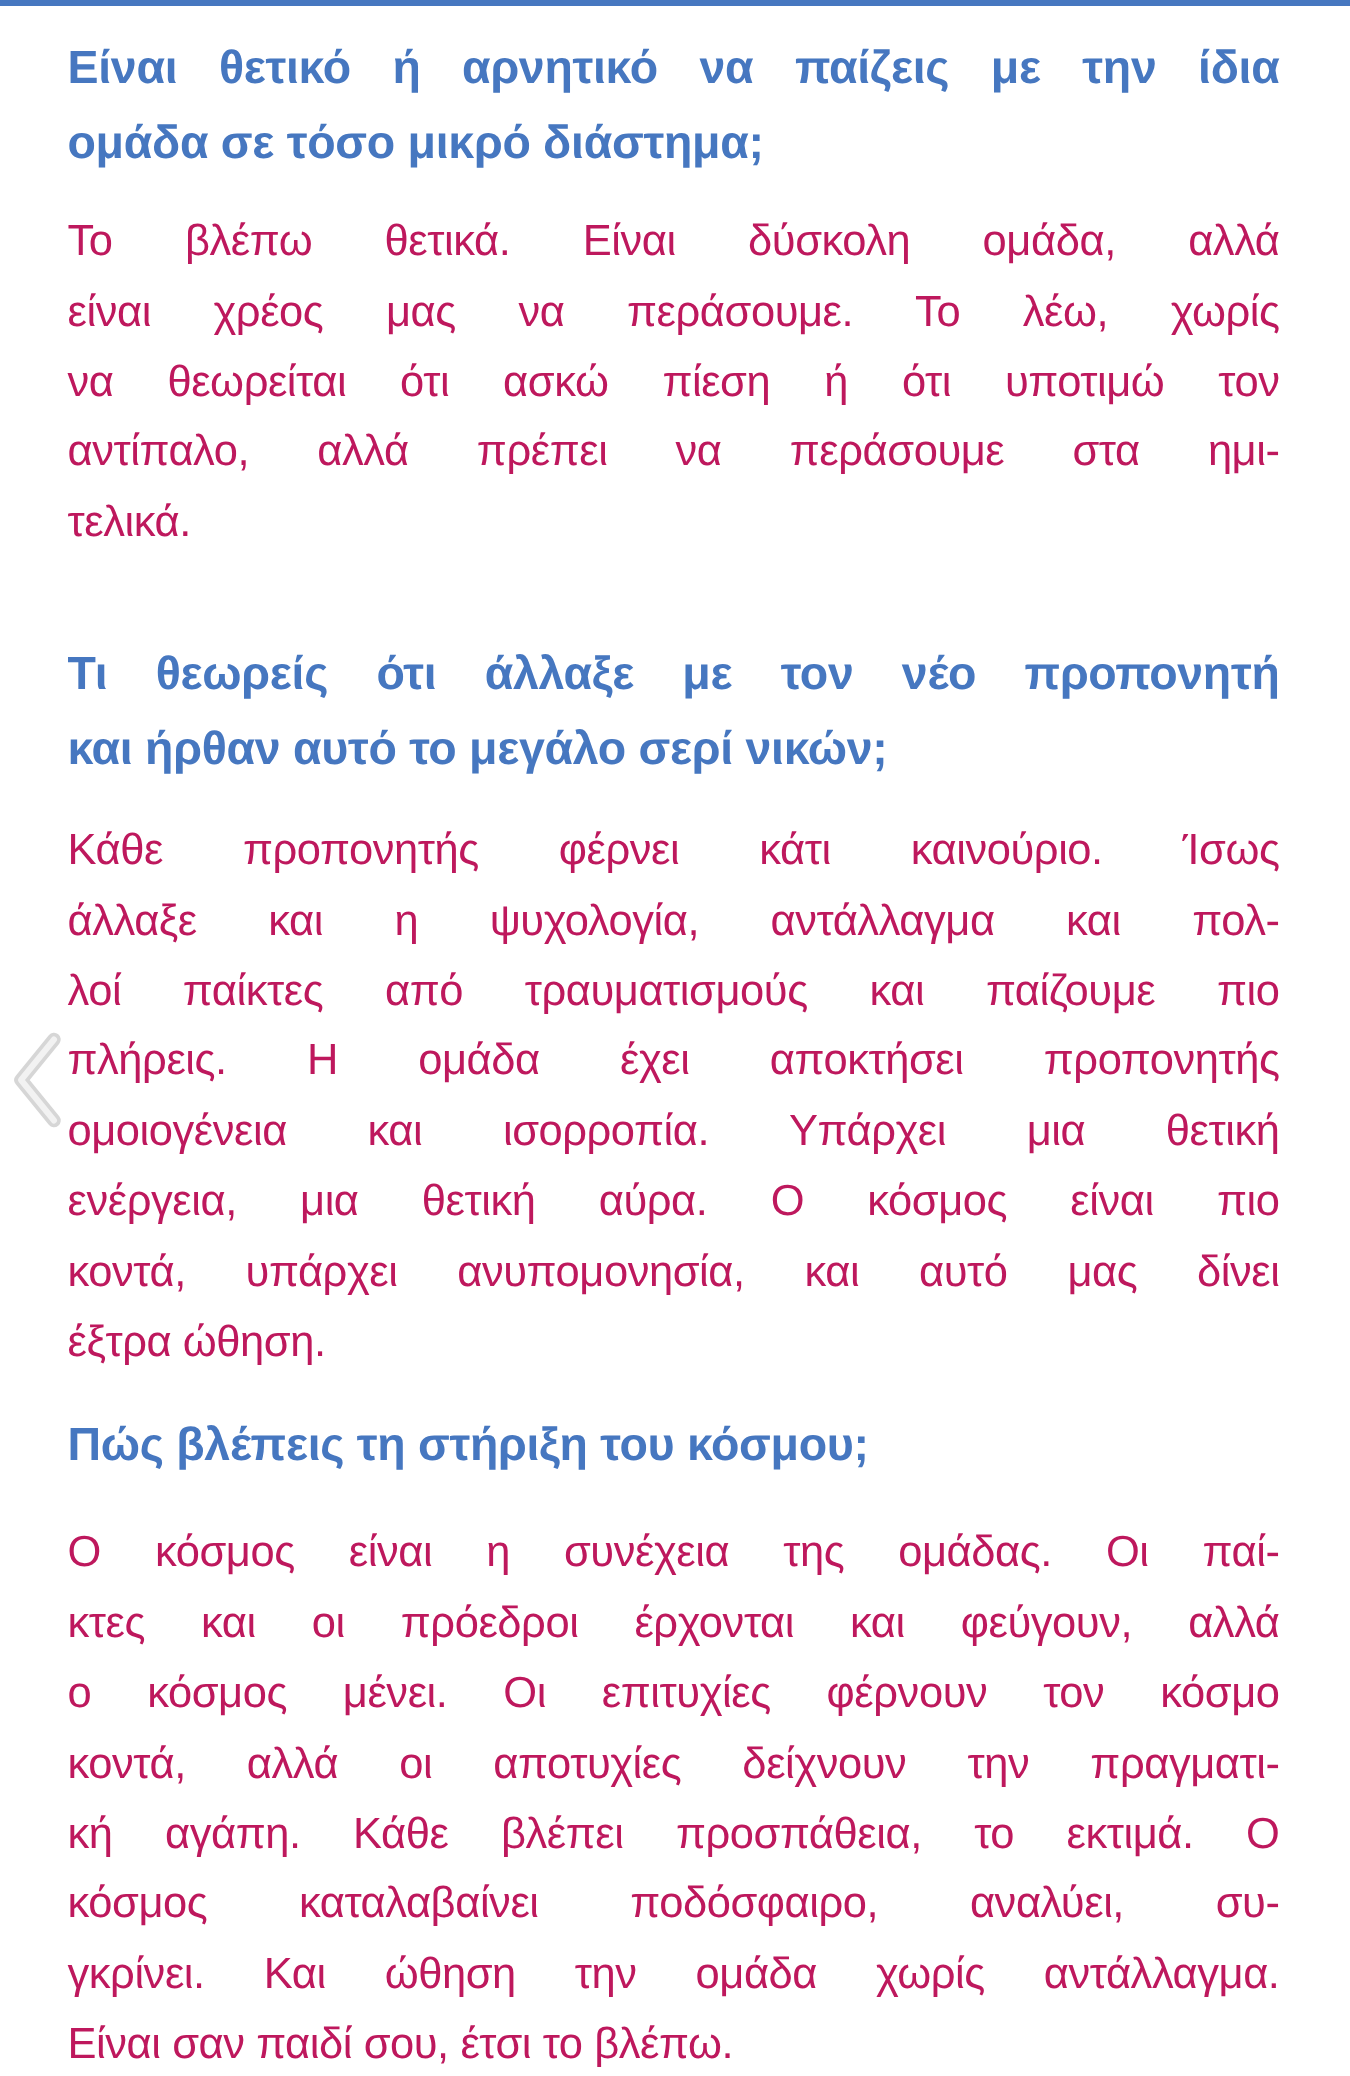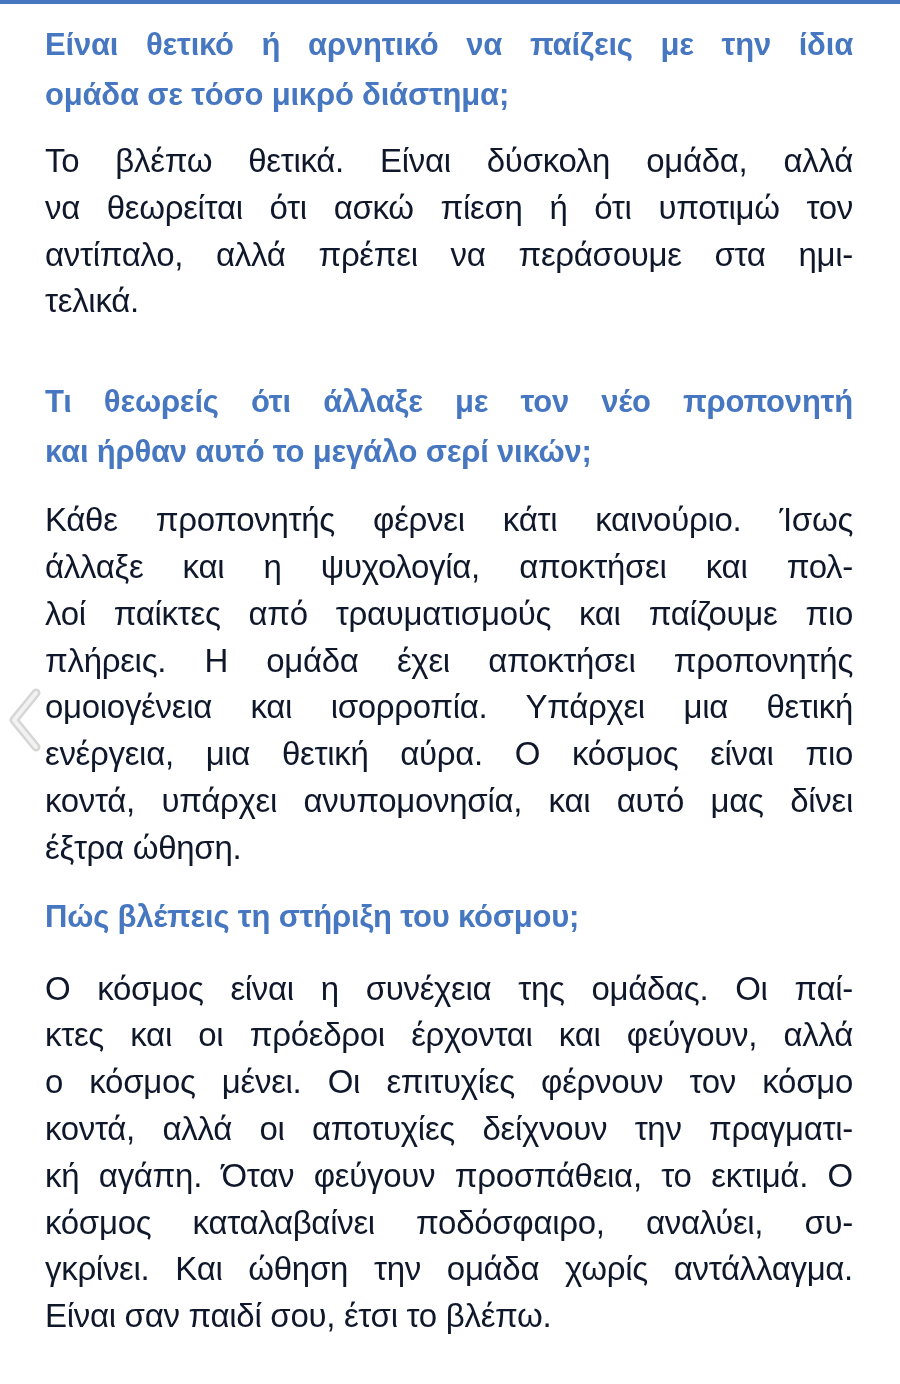--- a/index.html
+++ b/index.html
@@ -23,22 +23,22 @@
   .q{
     margin:0;
     color:#4677c0;
     font-weight:bold;
     font-size:31px;
     line-height:50px;
     letter-spacing:-0.2px;
   }
   .a{
     margin:0;
-    color:#0f172a;
-    font-size:33px;
+    color:#be185d;
+    font-size:29px;
     line-height:46.8px;
     letter-spacing:-0.3px;
     font-weight:400;
   }
   .hl,.bl{display:block;white-space:nowrap;}
   .j{
     white-space:normal;
     text-align:justify;
     text-align-last:justify;
   }
@@ -75,53 +75,54 @@
 
   <main class="content">
 
     <section>
       <h2 class="q">
         <span class="hl j">Είναι θετικό ή αρνητικό να παίζεις με την ίδια</span>
         <span class="hl">ομάδα σε τόσο μικρό διάστημα;</span>
       </h2>
       <p class="a p1">
         <span class="bl j">Το βλέπω θετικά. Είναι δύσκολη ομάδα, αλλά</span>
+        <span class="bl j">είναι χρέος μας να περάσουμε. Το λέω, χωρίς</span>
         <span class="bl j">να θεωρείται ότι ασκώ πίεση ή ότι υποτιμώ τον</span>
         <span class="bl j">αντίπαλο, αλλά πρέπει να περάσουμε στα ημι-</span>
         <span class="bl">τελικά.</span>
       </p>
     </section>
 
     <section class="sec-q2">
       <h2 class="q">
         <span class="hl j">Τι θεωρείς ότι άλλαξε με τον νέο προπονητή</span>
         <span class="hl">και ήρθαν αυτό το μεγάλο σερί νικών;</span>
       </h2>
       <p class="a p2">
         <span class="bl j">Κάθε προπονητής φέρνει κάτι καινούριο. Ίσως</span>
-        <span class="bl j">άλλαξε και η ψυχολογία, αποκτήσει και πολ-</span>
+        <span class="bl j">άλλαξε και η ψυχολογία, αντάλλαγμα και πολ-</span>
         <span class="bl j">λοί παίκτες από τραυματισμούς και παίζουμε πιο</span>
         <span class="bl j">πλήρεις. Η ομάδα έχει αποκτήσει προπονητής</span>
         <span class="bl j">ομοιογένεια και ισορροπία. Υπάρχει μια θετική</span>
         <span class="bl j">ενέργεια, μια θετική αύρα. Ο κόσμος είναι πιο</span>
         <span class="bl j">κοντά, υπάρχει ανυπομονησία, και αυτό μας δίνει</span>
         <span class="bl">έξτρα ώθηση.</span>
       </p>
     </section>
 
     <section class="sec-q3">
       <h2 class="q">
         <span class="hl">Πώς βλέπεις τη στήριξη του κόσμου;</span>
       </h2>
       <p class="a p3">
         <span class="bl j">Ο κόσμος είναι η συνέχεια της ομάδας. Οι παί-</span>
         <span class="bl j">κτες και οι πρόεδροι έρχονται και φεύγουν, αλλά</span>
         <span class="bl j">ο κόσμος μένει. Οι επιτυχίες φέρνουν τον κόσμο</span>
         <span class="bl j">κοντά, αλλά οι αποτυχίες δείχνουν την πραγματι-</span>
-        <span class="bl j">κή αγάπη. Όταν φεύγουν προσπάθεια, το εκτιμά. Ο</span>
+        <span class="bl j">κή αγάπη. Κάθε βλέπει προσπάθεια, το εκτιμά. Ο</span>
         <span class="bl j">κόσμος καταλαβαίνει ποδόσφαιρο, αναλύει, συ-</span>
         <span class="bl j">γκρίνει. Και ώθηση την ομάδα χωρίς αντάλλαγμα.</span>
         <span class="bl">Είναι σαν παιδί σου, έτσι το βλέπω.</span>
       </p>
     </section>
 
   </main>
 </div>
 
 </body></html>

